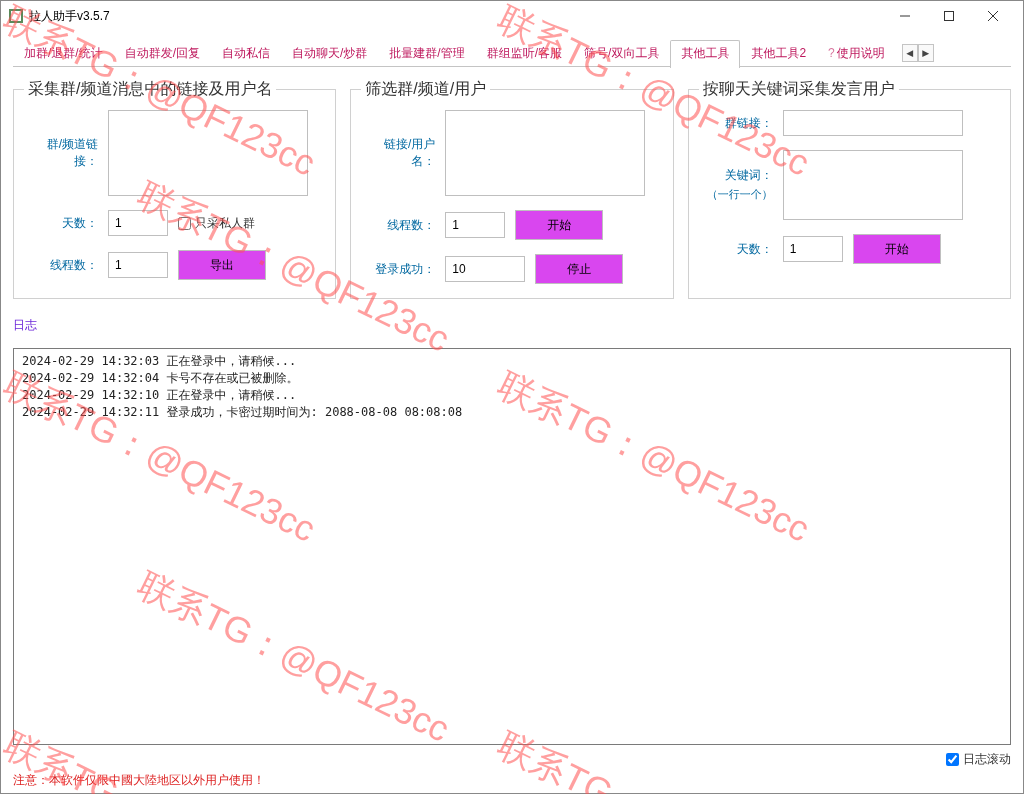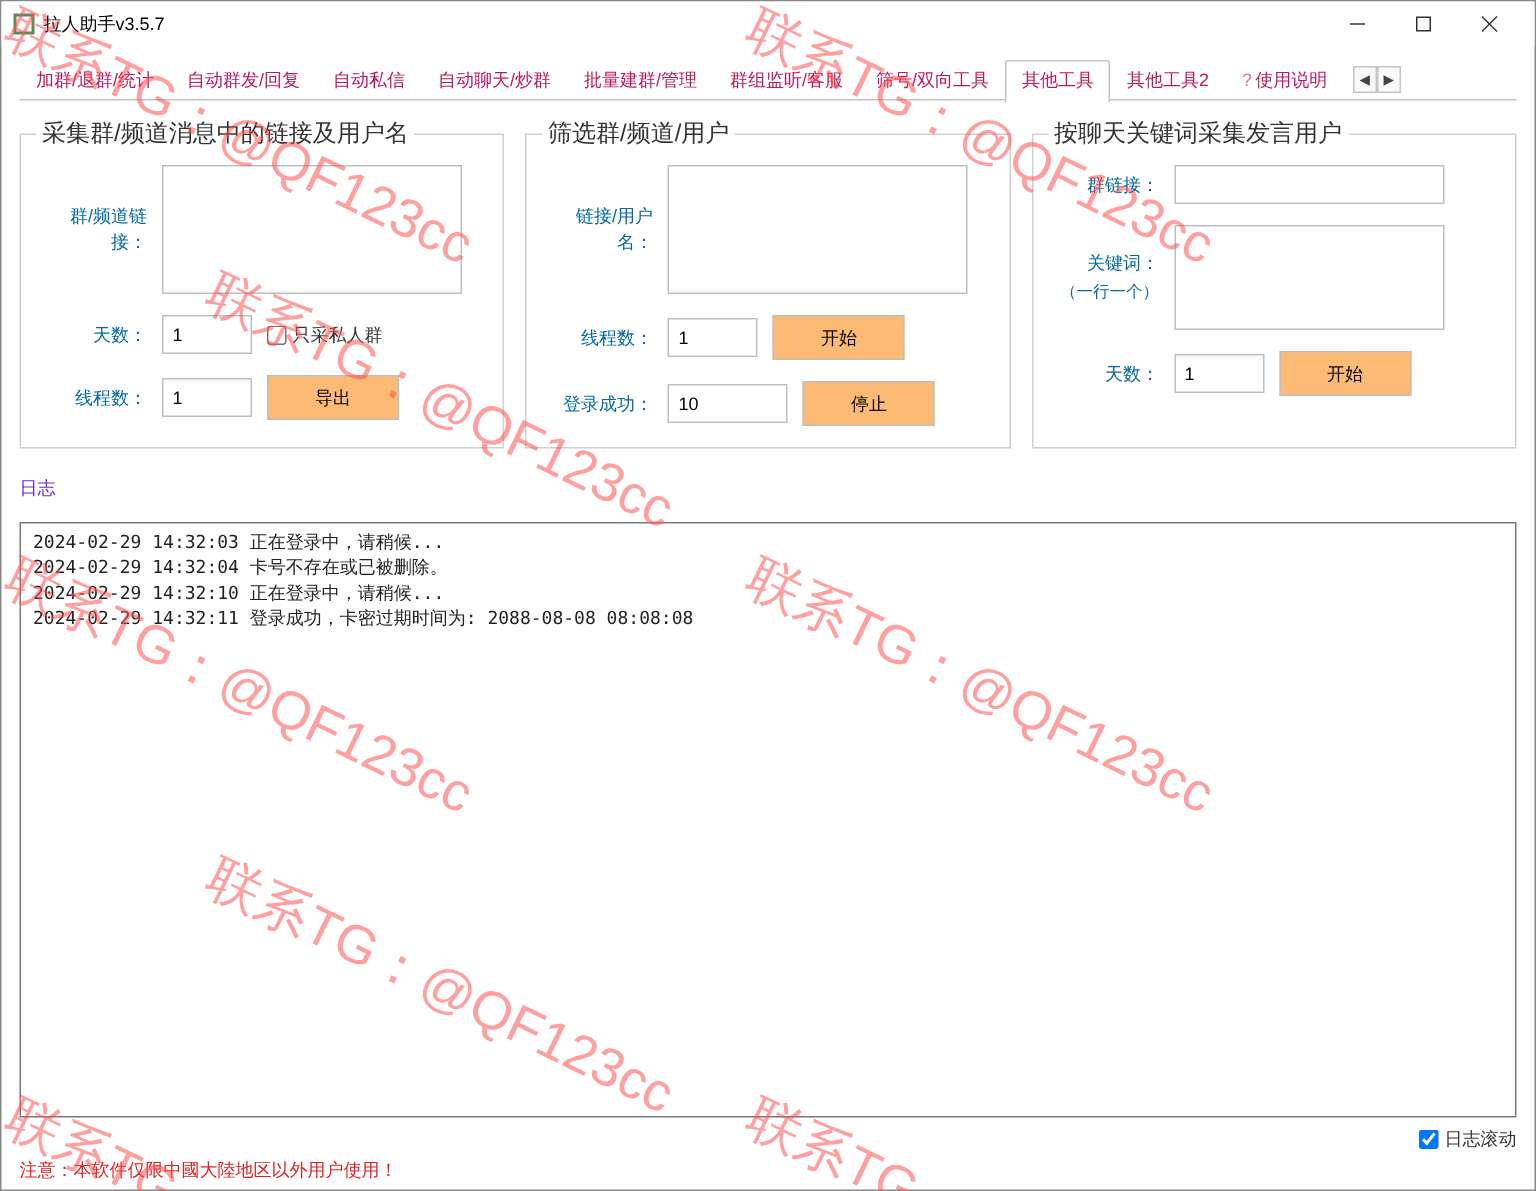--- a/index.html
+++ b/index.html
@@ -19,21 +19,21 @@
 .tabs-arrows { display: flex; margin-left: 6px; }
 .tabs-arrow { width: 16px; height: 18px; border: 1px solid #c4c4c4; display: flex; align-items: center; justify-content: center; font-size: 9px; color: #444; background: #f9f9f9; }
 .top-panels { display: flex; gap: 14px; margin-top: 12px; }
 fieldset.grp { border: 1px solid #d0d0d0; padding: 10px 10px 14px 10px; font-size: 12px; flex: 1; }
 fieldset.grp legend { font-size: 16px; color: #333; padding: 0 4px; }
 .form-row { display: flex; align-items: center; margin-bottom: 14px; gap: 10px; }
 .form-row:last-child { margin-bottom: 0; }
 .lbl { font-size: 12px; color: #0369a1; text-align: right; width: 74px; }
 input.inp, textarea.inp { border: 1px solid #bfbfbf; font-size: 12px; padding: 4px 6px; background: #fff; }
 textarea.inp { resize: none; }
-button.btn { border: 1px solid #bfbfbf; background: #fdba74; font-size: 12px; padding: 6px 0; width: 88px; height: 30px; text-align: center; cursor: default; }
+button.btn { border: 1px solid #bfbfbf; background: #d946ef; font-size: 12px; padding: 6px 0; width: 88px; height: 30px; text-align: center; cursor: default; }
 input[type=checkbox] { margin-right: 4px; width: 13px; height: 13px; }
 .chk-wrap { display: flex; align-items: center; font-size: 12px; color: #333; }
 .log-wrap { margin-top: 18px; display: flex; flex-direction: column; flex: 1; }
 .log-label { font-size: 12px; color: #6d28d9; margin-bottom: 14px; }
 .log-box { border: 1px solid #7a7a7a; flex: 1; font-family: Consolas, monospace; font-size: 12px; color: #222; padding: 4px 8px; white-space: pre; overflow: hidden; background: #fff; }
 .log-footer { display: flex; justify-content: flex-end; margin-top: 6px; }
 .footer-note { font-size: 12px; color: #d22; margin-top: 4px; }
 .watermark { position: absolute; color: rgba(255,80,80,.55); font-size: 36px; font-weight: 500; pointer-events: none; white-space: nowrap; transform-origin: top left; }
 </style>
 </head>

